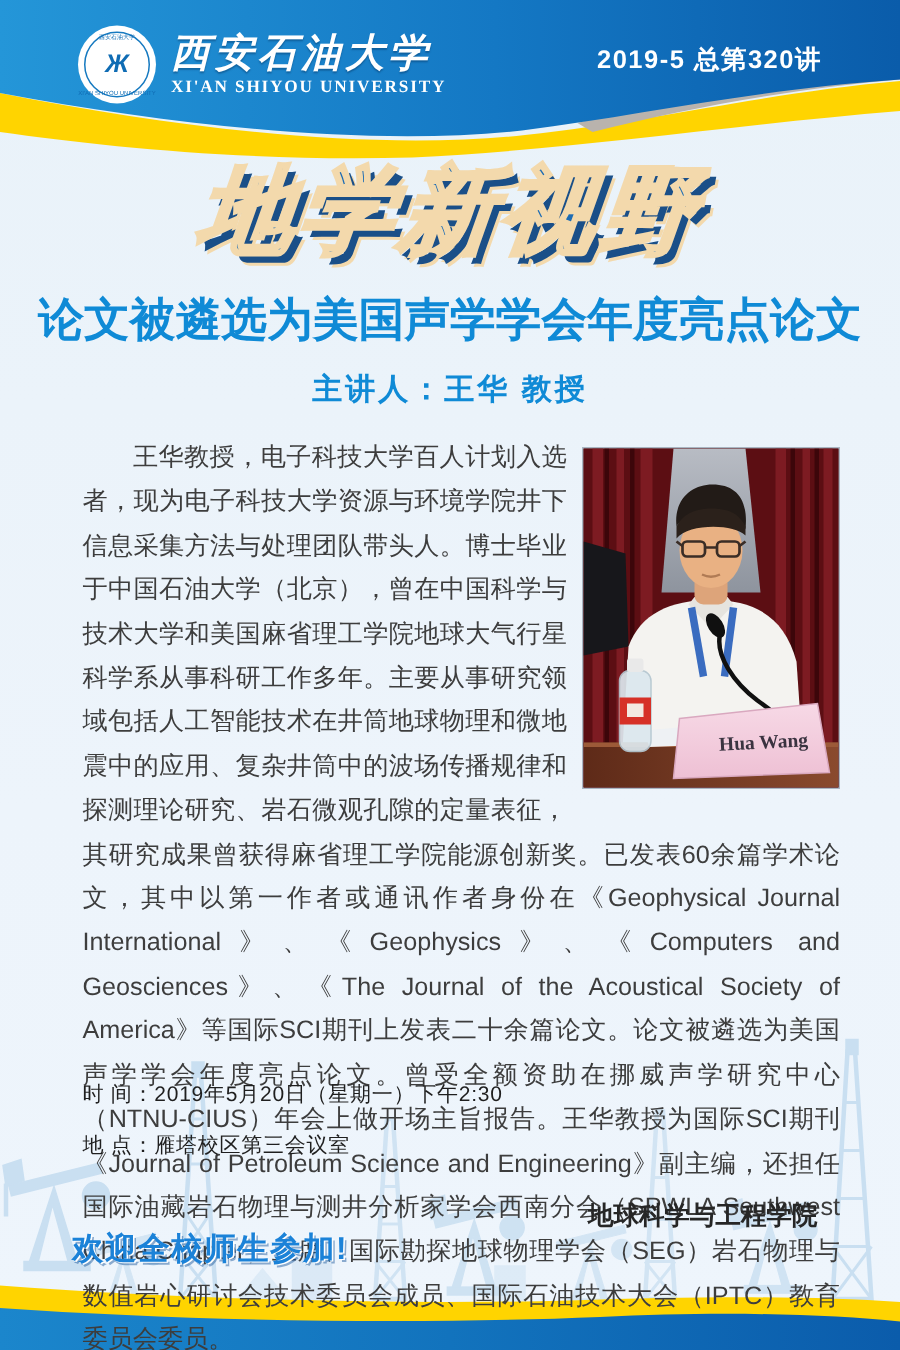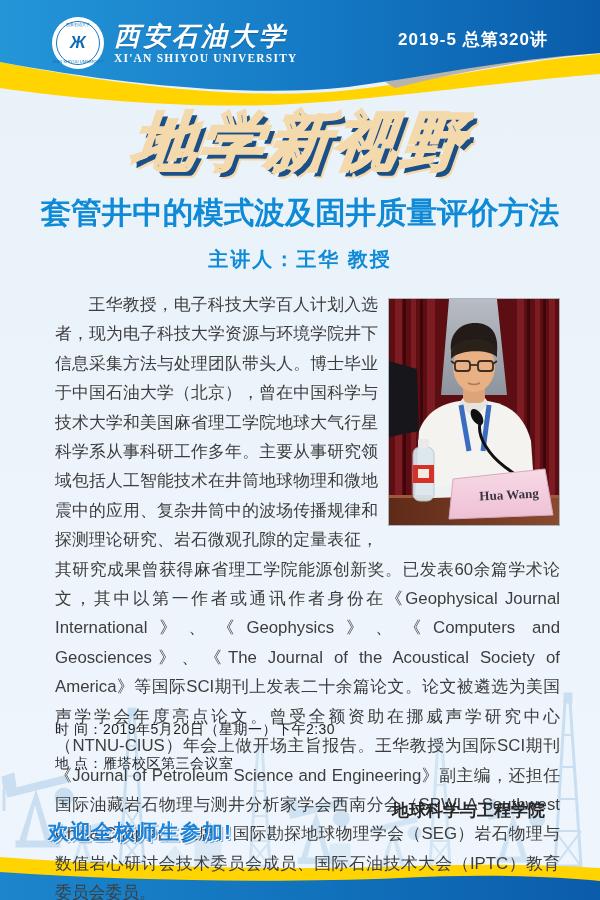--- a/index.html
+++ b/index.html
@@ -97,21 +97,21 @@
       <div class="uni-names">
         <div class="uni-cn">西安石油大学</div>
         <div class="uni-en">XI'AN SHIYOU UNIVERSITY</div>
       </div>
     </div>
     <div class="issue">2019-5  总第320讲</div>
   </div>
 
   <div class="title-block">
     <div class="series-title">地学新视野</div>
-    <div class="lecture-title">套管井中的模式波及固井质量评价方法</div>
+    <div class="lecture-title">论文被遴选为美国声学学会年度亮点论文</div>
     <div class="speaker-line">主讲人：王华  教授</div>
   </div>
 
   <div class="bio">
     <div class="photo-frame">
       <svg width="170" height="226" viewBox="0 0 170 226">
         <defs>
           <linearGradient id="tableGrad" x1="0" y1="0" x2="1" y2="0">
             <stop offset="0" stop-color="#5e2a18"></stop>
               <stop offset="1" stop-color="#8a4a2e"></stop>

